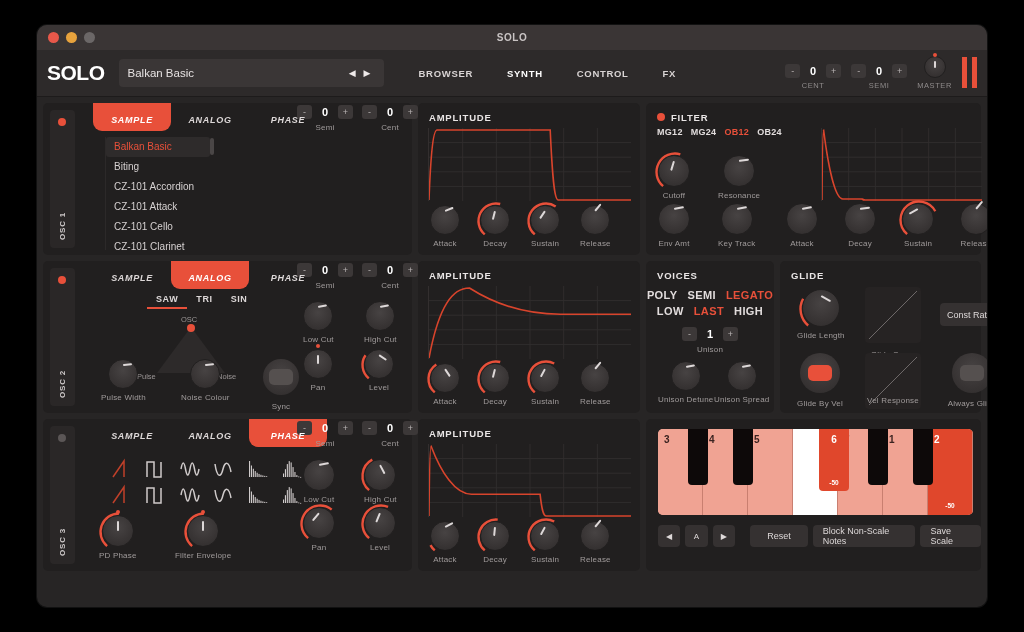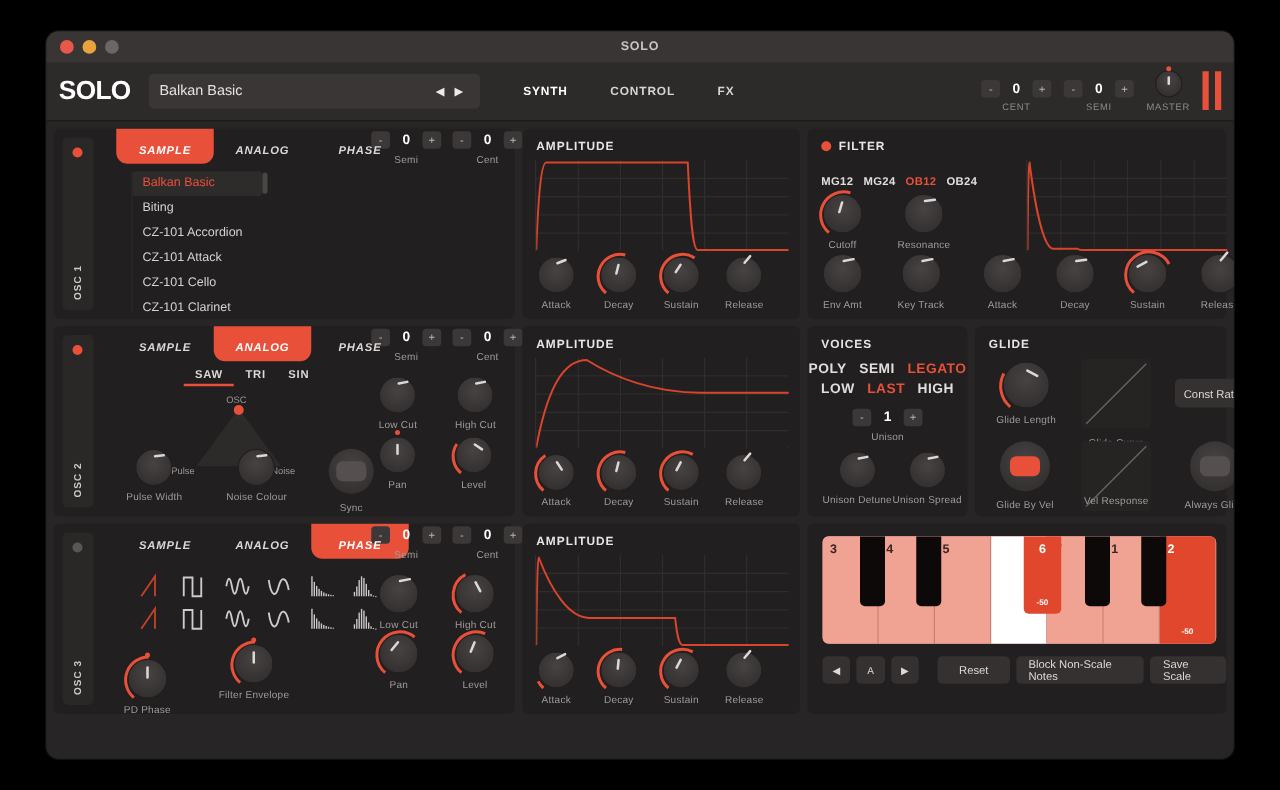--- a/index.html
+++ b/index.html
@@ -274,20 +274,23 @@
   </div>
 
   <div class="header">
     <div class="logo">SOLO</div>
     <div class="preset-bar">
       <span class="preset-name">Balkan Basic</span>
       <span class="arrowbtn">◀</span>
       <span class="arrowbtn">▶</span>
     </div>
     <div class="navtabs">
+      <div class="navtab">
+            <span>BROWSER</span>
+          </div>
       <div class="navtab active">
             <span>SYNTH</span>
           </div>
       <div class="navtab">
             <span>CONTROL</span>
           </div>
       <div class="navtab">
             <span>FX</span>
           </div>
     </div>
@@ -451,21 +454,21 @@
                   <div class="knob-ind" style="height: 9px; transform: translateX(-50%) rotate(-140deg);"></div>
                 </div>
                 <div class="knob-lbl">Release</div>
               </div>
             </div>
       </div>
 
       <div class="panel filter-panel">
         <div class="led"></div>
         <div class="panel-title dotted">FILTER</div>
-        <div id="filter-types" style="position: absolute; left: 11px; top: 37px; display: flex; gap: 8px; text-align: center;">
+        <div id="filter-types" style="position: absolute; left: 11px; top: 24px; display: flex; gap: 8px; text-align: center;">
               <div style="font-size: 9px; font-weight: bold; letter-spacing: 0.3px; cursor: pointer; color: rgb(226, 221, 221);">MG12</div>
               <div style="font-size: 9px; font-weight: bold; letter-spacing: 0.3px; cursor: pointer; color: rgb(226, 221, 221);">MG24</div>
               <div style="font-size: 9px; font-weight: bold; letter-spacing: 0.3px; cursor: pointer; color: rgb(232, 80, 58);">OB12</div>
               <div style="font-size: 9px; font-weight: bold; letter-spacing: 0.3px; cursor: pointer; color: rgb(226, 221, 221);">OB24</div>
             </div>
         <div class="env-graph" id="envF" style="left:175px;top:25px;right:10px;"><svg width="160" height="73" viewBox="0 0 160 73">
                 <line x1="26.666666666666668" y1="0" x2="26.666666666666668" y2="73" stroke="#302d2d" stroke-width="1"></line>
                 <line x1="53.333333333333336" y1="0" x2="53.333333333333336" y2="73" stroke="#302d2d" stroke-width="1"></line>
                 <line x1="80" y1="0" x2="80" y2="73" stroke="#302d2d" stroke-width="1"></line>
                 <line x1="106.66666666666667" y1="0" x2="106.66666666666667" y2="73" stroke="#302d2d" stroke-width="1"></line>
@@ -899,21 +902,21 @@
                       <div class="stp-btn">-</div>
                       <div class="stp-val">0</div>
                       <div class="stp-btn">+</div>
                     </div>
                     <div class="knob-lbl">Cent</div>
                   </div>
                   <div class="stp-btn" style="width: 22px; height: 14px; margin-top: 0px;">...</div>
                 </div>
               </div>
           <div id="osc3-knobs" style="position: absolute; inset: 0px;">
-                <div class="knob-wrap" style="left: 24px; top: 108px;">
+                <div class="knob-wrap" style="left: 24px; top: 96px;">
                   <div class="knob" style="width: 32px; height: 32px;">
                     <div class="knob-ind" style="height: 9.6px; transform: translateX(-50%) rotate(0deg);"></div>
                     <svg width="42" height="42" viewBox="0 0 42 42" class="knob-arc" style="left: -5px; top: -5px;">
                       <path d="M 9.10842922079902 35.17182219770109 A 18.5 18.5 0 0 1 21 2.5" fill="none" stroke="#e8503a" stroke-width="2.4"></path>
                     </svg>
                     <div class="knob-dot"></div>
                   </div>
                   <div class="knob-lbl">PD Phase</div>
                 </div>
                 <div class="knob-wrap" style="left: 100px; top: 96px;">

